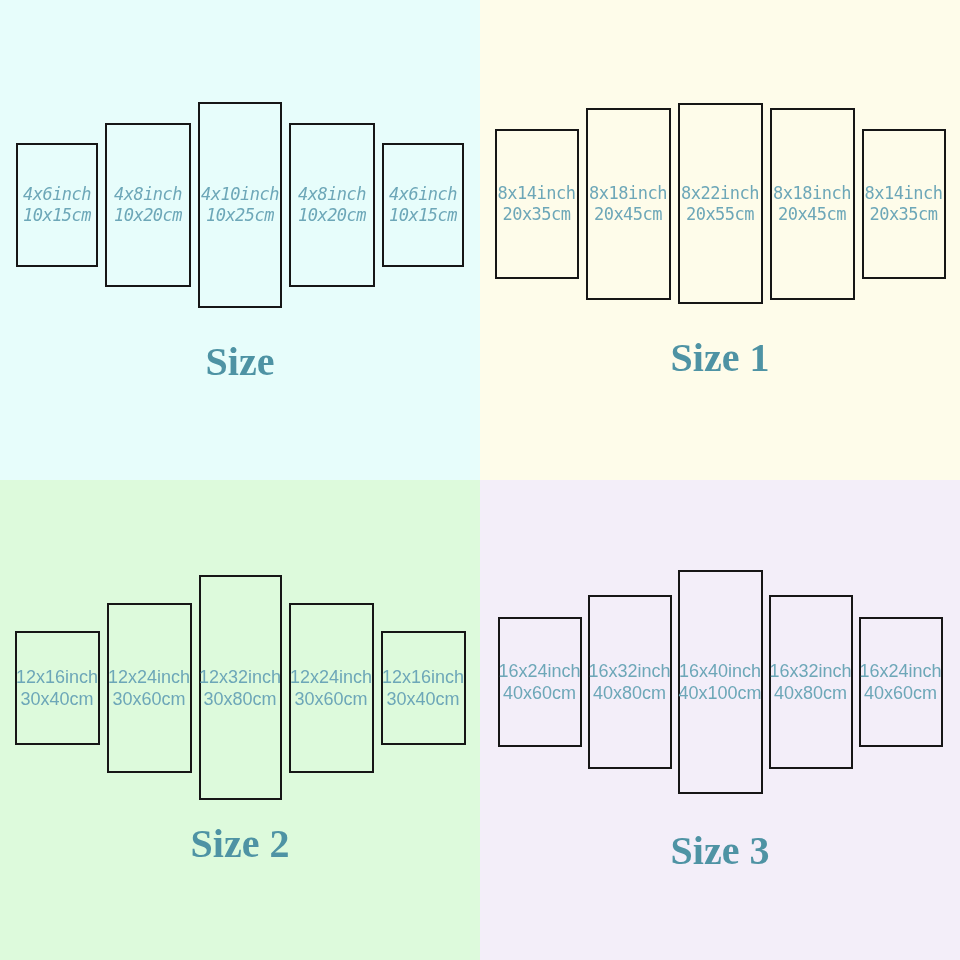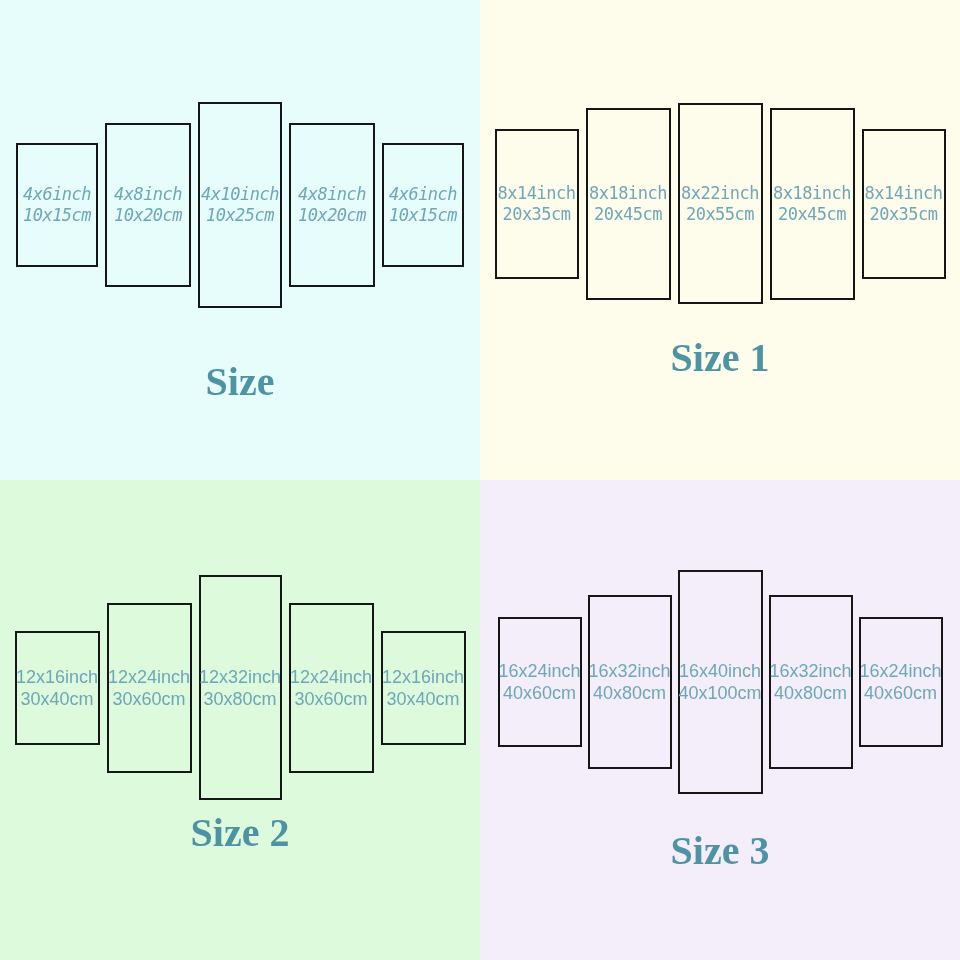--- a/index.html
+++ b/index.html
@@ -64,35 +64,35 @@
     font-size: 40px;
     line-height: 1;
     color: var(--title-text, #4E93A4);
   }
 
   
   .q1 .panels { top: 102px; height: 206px; gap: 7px; font-style: italic; }
   .q1 .side   { width: 82px;  height: 124px; }
   .q1 .mid    { width: 86px;  height: 164px; }
   .q1 .center { width: 84px;  height: 206px; }
-  .q1 .qtitle { top: 362px; }
+  .q1 .qtitle { top: 342px; }
 
   
   .q2 .panels { top: 85px; height: 237px; gap: 7px; }
   .q2 .side   { width: 84px;  height: 150px; }
   .q2 .mid    { width: 85px;  height: 192px; }
   .q2 .center { width: 85px;  height: 201px; }
   .q2 .qtitle { top: 338px; }
 
   
   .q3 .panels { top: 95px; height: 225px; gap: 7px; }
   .q3 .side   { width: 85px;  height: 114px; }
   .q3 .mid    { width: 85px;  height: 170px; }
   .q3 .center { width: 83px;  height: 225px; }
-  .q3 .qtitle { top: 333px; }
+  .q3 .qtitle { top: 344px; }
 
   
   .q4 .panels { top: 94px; height: 216px; gap: 6px; }
   .q4 .side   { width: 84px;  height: 130px; }
   .q4 .mid    { width: 84px;  height: 174px; }
   .q4 .center { width: 85px;  height: 224px; }
   .q4 .qtitle { top: 351px; }
 </style>
 </head>
 <body>

